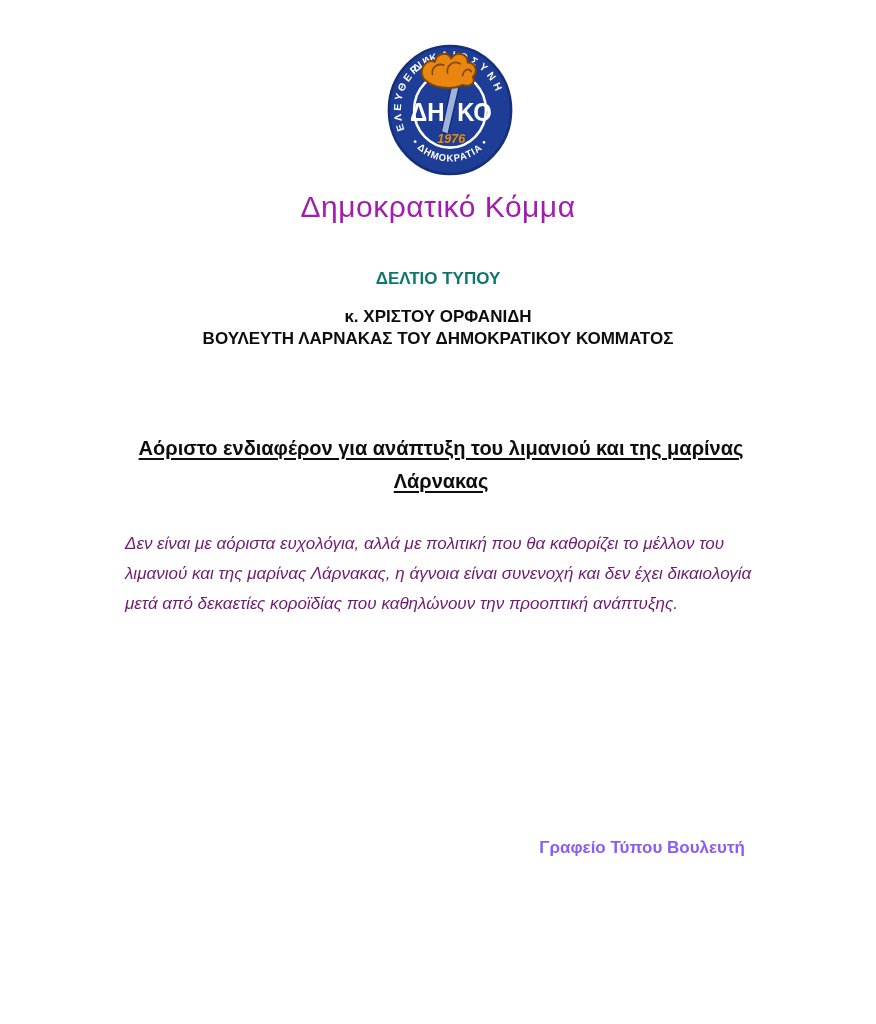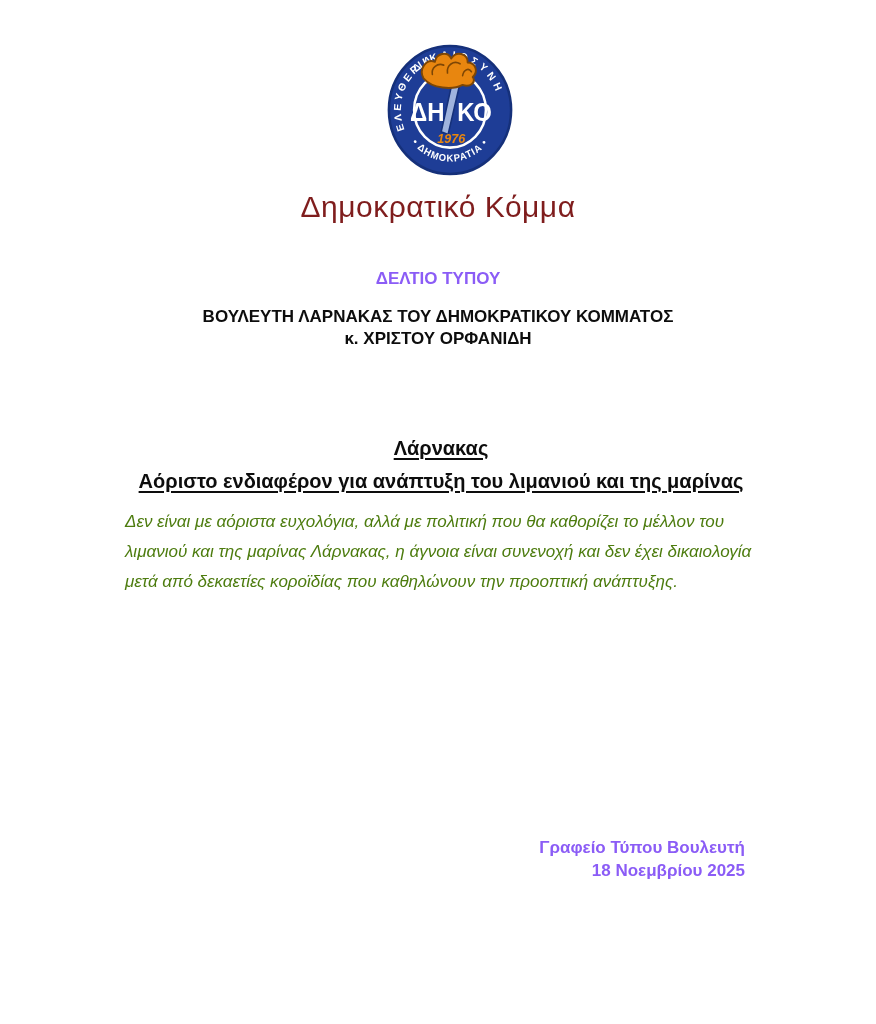--- a/index.html
+++ b/index.html
@@ -30,27 +30,27 @@
   .year-text{
     font-family:"Liberation Sans",sans-serif;
     font-weight:bold;font-style:italic;fill:#e8860f;
   }
   
   .party-name{
     position:absolute;top:190px;left:0;width:100%;
     text-align:center;
     font-size:30px;font-weight:normal;
     letter-spacing:0.5px;
-    color:#7f1d1d;
+    color:#a21caf;
   }
   
   .press-label{
     position:absolute;top:269px;left:0;width:100%;
     text-align:center;
-    font-size:17px;font-weight:bold;color:#8b5cf6;
+    font-size:17px;font-weight:bold;color:#0f766e;
   }
   .press-recipient{
     position:absolute;top:306px;left:0;width:100%;
     text-align:center;
     font-size:17px;font-weight:bold;color:#0d0d0d;
     line-height:22px;
   }
   .press-recipient span{display:block;}
   
   .headline{
@@ -60,22 +60,22 @@
     line-height:33px;
   }
   .headline span{
     display:block;
     text-decoration:underline;
     text-decoration-thickness:2px;
     text-underline-offset:3px;
   }
   
   .body-text{
-    position:absolute;top:507px;left:125px;width:634px;
-    font-size:17px;font-style:italic;color:#4d7c0f;
+    position:absolute;top:529px;left:125px;width:634px;
+    font-size:17px;font-style:italic;color:#701a75;
     line-height:30px;
   }
   .body-text p{margin:0 0 11px 0;padding:0;}
   
   .signature{
     position:absolute;top:836px;right:131px;
     text-align:right;
     font-size:17px;font-weight:bold;color:#8b5cf6;
     line-height:23px;
   }
@@ -123,31 +123,30 @@
 
       <text class="year-text" x="102" y="150" font-size="20" text-anchor="middle">1976</text>
     </svg>
   </div>
 
   <div class="party-name">Δημοκρατικό Κόμμα</div>
 
   <div class="press-label">ΔΕΛΤΙΟ ΤΥΠΟΥ</div>
 
   <div class="press-recipient">
+    <span>κ. ΧΡΙΣΤΟΥ ΟΡΦΑΝΙΔΗ</span>
     <span>ΒΟΥΛΕΥΤΗ ΛΑΡΝΑΚΑΣ ΤΟΥ ΔΗΜΟΚΡΑΤΙΚΟΥ ΚΟΜΜΑΤΟΣ</span>
-    <span>κ. ΧΡΙΣΤΟΥ ΟΡΦΑΝΙΔΗ</span>
   </div>
 
   <div class="headline">
+    <span>Αόριστο ενδιαφέρον για ανάπτυξη του λιμανιού και της μαρίνας</span>
     <span>Λάρνακας</span>
-    <span>Αόριστο ενδιαφέρον για ανάπτυξη του λιμανιού και της μαρίνας</span>
   </div>
 
   <div class="body-text">
     <p>Δεν είναι με αόριστα ευχολόγια, αλλά με πολιτική που θα καθορίζει το μέλλον του λιμανιού και της μαρίνας Λάρνακας, η άγνοια είναι συνενοχή και δεν έχει δικαιολογία μετά από δεκαετίες κοροϊδίας που καθηλώνουν την προοπτική ανάπτυξης.</p>
   </div>
 
   <div class="signature">
     <span>Γραφείο Τύπου Βουλευτή</span>
-    <span>18 Νοεμβρίου 2025</span>
   </div>
 
 </div>
 
 </body></html>

